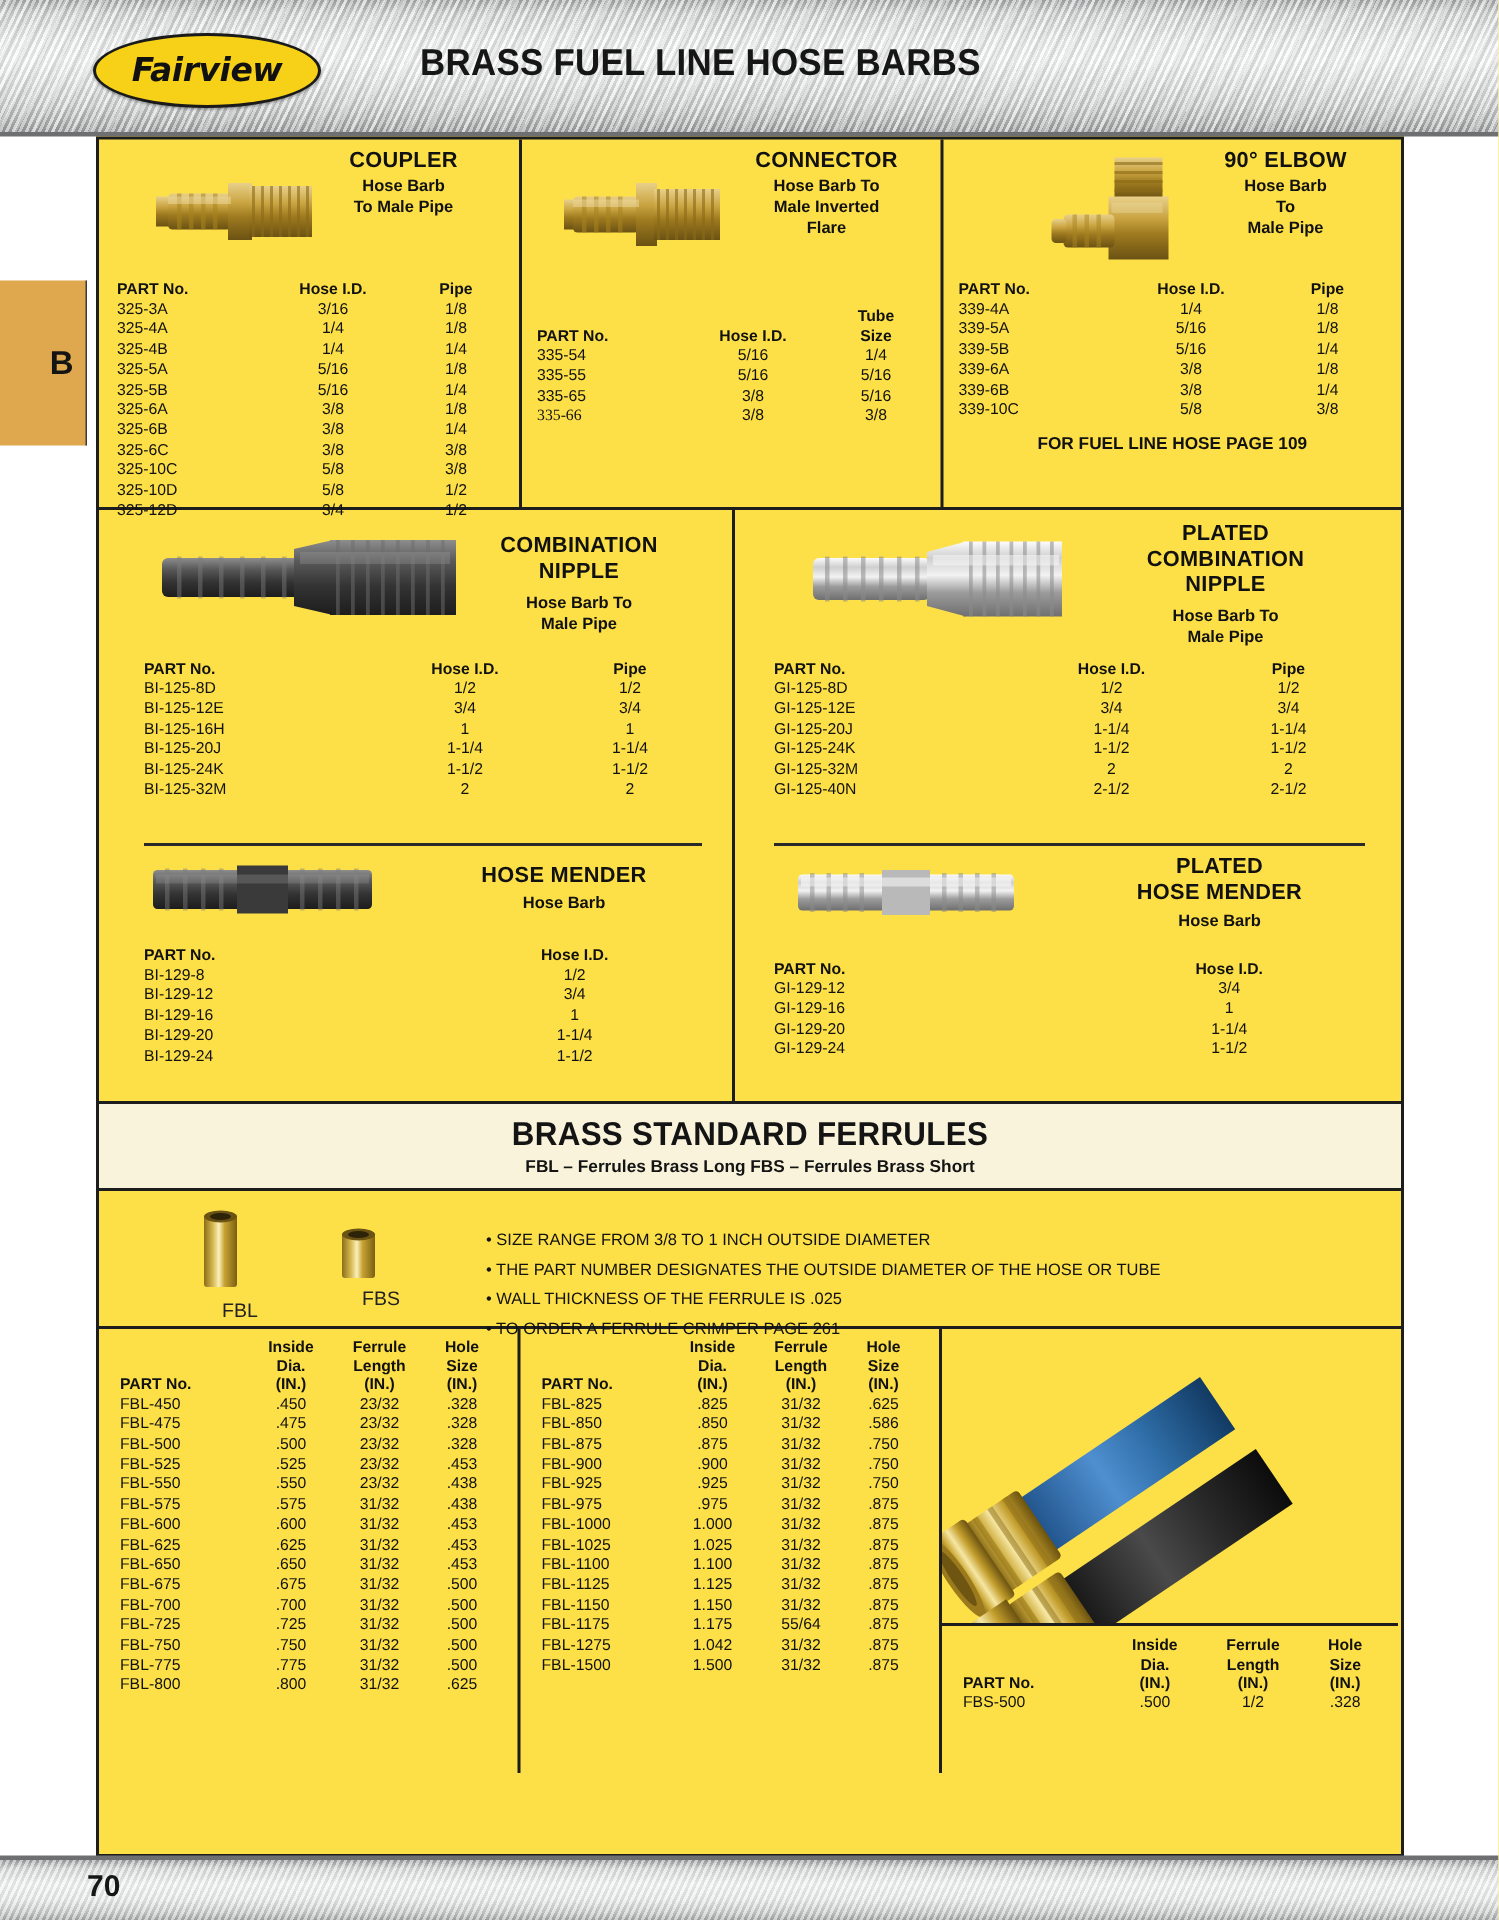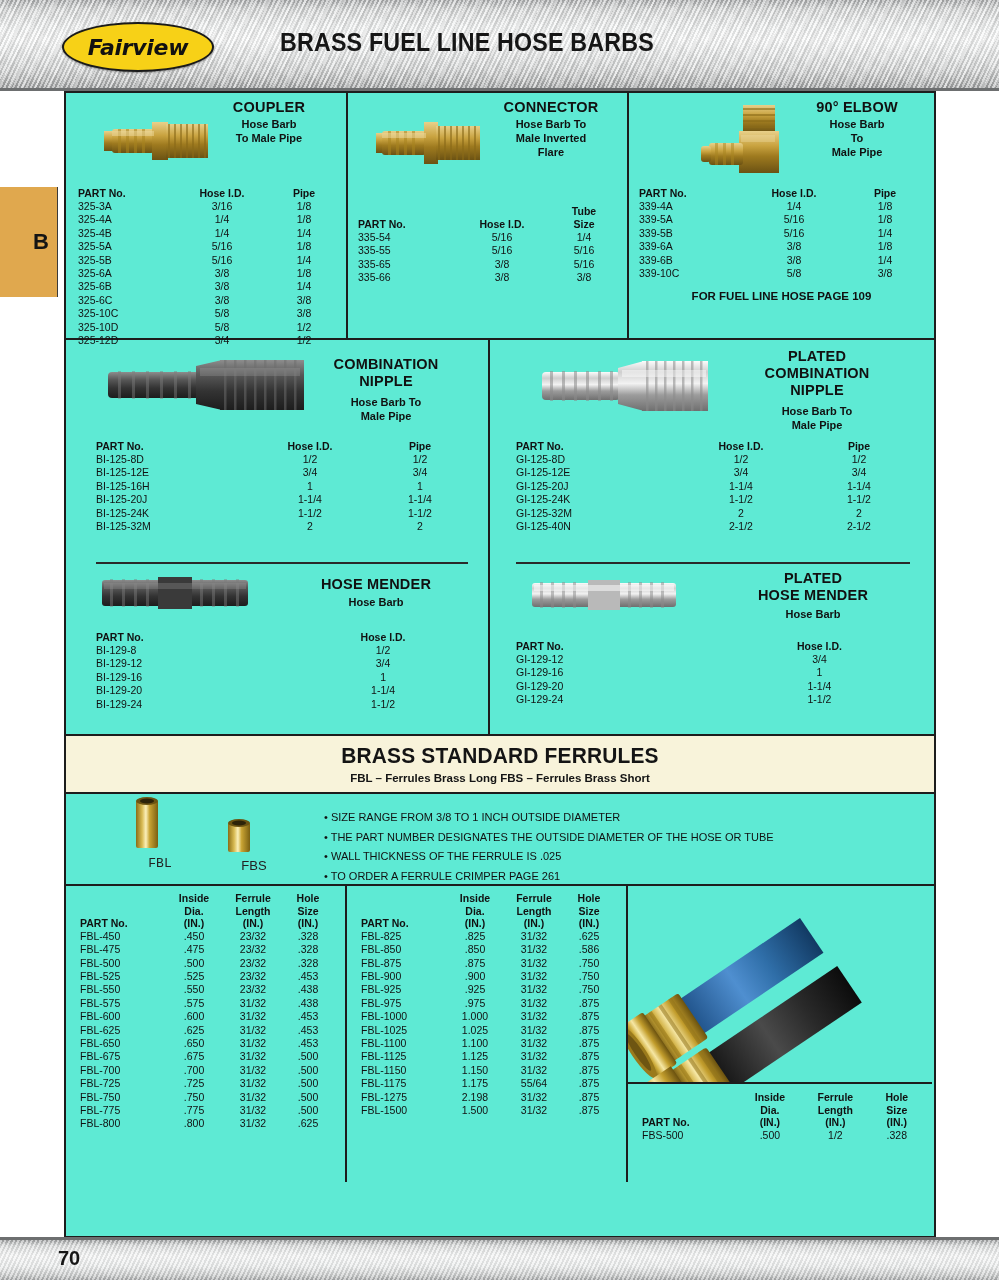--- a/index.html
+++ b/index.html
@@ -45,21 +45,21 @@
     position:absolute;left:0;top:187px;width:58px;height:110px;
     background:#e0a84e;border-right:1px solid #3a3a3a;
     display:flex;align-items:center;justify-content:flex-end;
     padding-right:8px;box-sizing:border-box;z-index:4;
   }
   .side-tab span{font-size:22px;font-weight:700;color:#141414;}
 
   
   .body-frame{
     position:absolute;left:64px;top:91px;width:872px;height:1147px;
-    border:2px solid #1d1d1d;box-sizing:border-box;background:#5eead4;
+    border:2px solid #1d1d1d;box-sizing:border-box;background:#fde047;
   }
 
   .row3{display:flex;height:247px;border-bottom:2px solid #1d1d1d;box-sizing:border-box;}
   .cell{position:relative;box-sizing:border-box;padding:6px 8px 0 8px;}
   .c1{width:282px;border-right:2px solid #1d1d1d;}
   .c2{width:281px;border-right:2px solid #1d1d1d;}
   .c3{width:305px;}
 
   .prod-head{text-align:center;}
   .prod-title{font-size:14.5px;font-weight:700;color:#111;letter-spacing:.2px;}
@@ -84,21 +84,21 @@
   .banner .sub2{margin:3px 0 0 0;font-size:11.5px;font-weight:700;color:#141414;}
 
   
   .steel{display:flex;border-bottom:2px solid #1d1d1d;height:396px;box-sizing:border-box;}
   .steel-l{width:424px;border-right:2px solid #1d1d1d;box-sizing:border-box;position:relative;}
   .steel-r{width:444px;box-sizing:border-box;position:relative;}
   .hr-div{border:0;border-top:2px solid #2a2a2a;margin:0;}
 
   
   .ferr-info{display:flex;border-bottom:2px solid #1d1d1d;height:92px;box-sizing:border-box;position:relative;}
-  .ferr-bullets{font-size:11px;color:#111;line-height:19.5px;padding-top:14px;}
+  .ferr-bullets{font-size:11px;color:#111;line-height:19.5px;padding-top:24px;}
   .ferr-bullets div{white-space:nowrap;}
 
   
   .ferr-tables{display:flex;height:296px;box-sizing:border-box;}
   .ft-c1{width:281px;border-right:2px solid #1d1d1d;box-sizing:border-box;padding:6px 0 0 14px;}
   .ft-c2{width:281px;border-right:2px solid #1d1d1d;box-sizing:border-box;padding:6px 0 0 14px;}
   .ft-c3{width:306px;box-sizing:border-box;position:relative;}
   table.ferr{border-collapse:collapse;font-size:10.5px;color:#111;}
   table.ferr th{font-weight:700;font-size:10.5px;line-height:12.6px;vertical-align:bottom;padding:0;}
   table.ferr td{padding:0;line-height:13.4px;white-space:nowrap;}
@@ -282,21 +282,21 @@
                 <td class="ta-l" style="width: 98px;">335-55</td>
                 <td class="ta-c" style="width: 92px;">5/16</td>
                 <td class="ta-c" style="width: 72px;">5/16</td>
               </tr>
               <tr>
                 <td class="ta-l" style="width: 98px;">335-65</td>
                 <td class="ta-c" style="width: 92px;">3/8</td>
                 <td class="ta-c" style="width: 72px;">5/16</td>
               </tr>
               <tr>
-                <td class="ta-l" style="width: 98px;">335-66</td>
+                <td class="ta-l" style="width: 98px; font-family: Liberation Serif, serif;">335-66</td>
                 <td class="ta-c" style="width: 92px;">3/8</td>
                 <td class="ta-c" style="width: 72px;">3/8</td>
               </tr>
             </tbody>
         </table>
       </div>
 
       <div class="cell c3">
         <div style="position:absolute;left:62px;top:10px;">
           <svg width="110" height="76" viewBox="0 0 110 76" class="imgbox">
@@ -642,21 +642,21 @@
         </table>
       </div>
     </div>
 
     <div class="banner">
       <h2>BRASS STANDARD FERRULES</h2>
       <div class="sub2">FBL – Ferrules Brass Long  FBS – Ferrules Brass Short</div>
     </div>
 
     <div class="ferr-info">
-      <div style="position:absolute;left:64px;top:0;text-align:center;width:60px;font-family:Liberation Mono, monospace;">
+      <div style="position:absolute;left:64px;top:10px;text-align:center;width:60px;">
         <svg width="34" height="58" viewBox="0 0 34 58" class="imgbox">
           <defs>
             <linearGradient id="brf" x1="0" y1="0" x2="1" y2="0">
               <stop offset="0" stop-color="#8a6d16"></stop>
                 <stop offset=".28" stop-color="#d9bb54"></stop>
               <stop offset=".45" stop-color="#fbf0bb"></stop>
                 <stop offset=".62" stop-color="#c8a333"></stop>
               <stop offset="1" stop-color="#7a5f12"></stop>
             </linearGradient>
           </defs>
@@ -891,21 +891,21 @@
                 <td class="ta-c" style="width: 48px;">.875</td>
               </tr>
               <tr>
                 <td class="ta-l" style="width: 86px;">FBL-1175</td>
                 <td class="ta-c" style="width: 56px;">1.175</td>
                 <td class="ta-c" style="width: 62px;">55/64</td>
                 <td class="ta-c" style="width: 48px;">.875</td>
               </tr>
               <tr>
                 <td class="ta-l" style="width: 86px;">FBL-1275</td>
-                <td class="ta-c" style="width: 56px;">2.198</td>
+                <td class="ta-c" style="width: 56px;">1.042</td>
                 <td class="ta-c" style="width: 62px;">31/32</td>
                 <td class="ta-c" style="width: 48px;">.875</td>
               </tr>
               <tr>
                 <td class="ta-l" style="width: 86px;">FBL-1500</td>
                 <td class="ta-c" style="width: 56px;">1.500</td>
                 <td class="ta-c" style="width: 62px;">31/32</td>
                 <td class="ta-c" style="width: 48px;">.875</td>
               </tr>
             </tbody>

